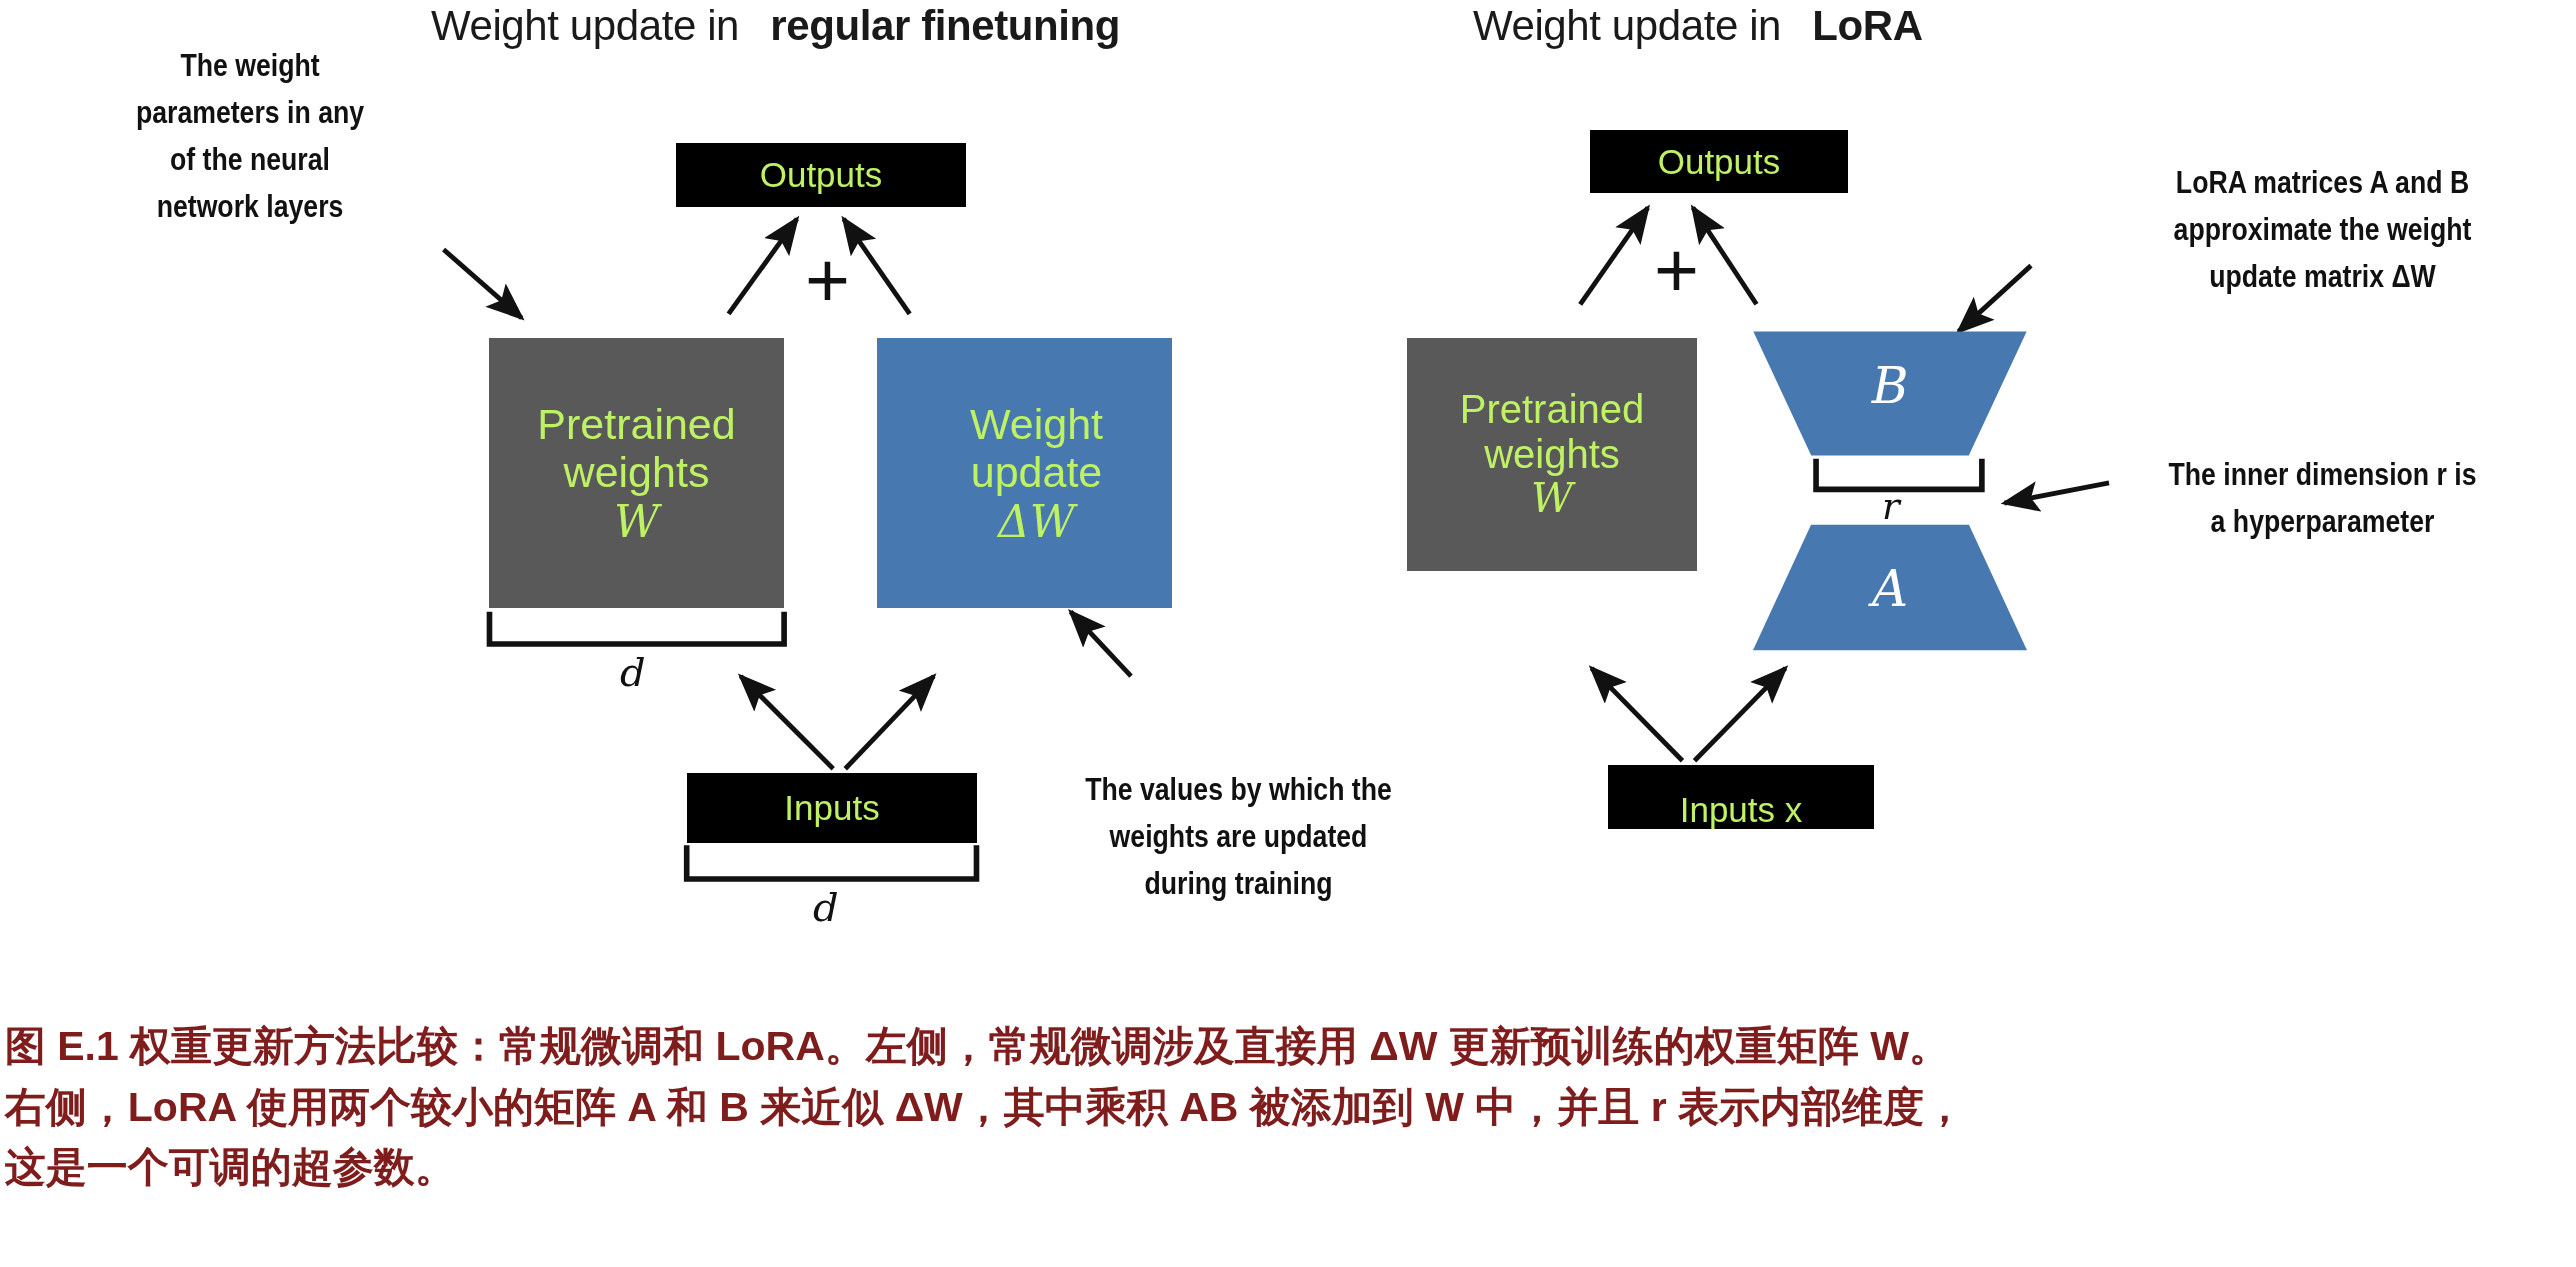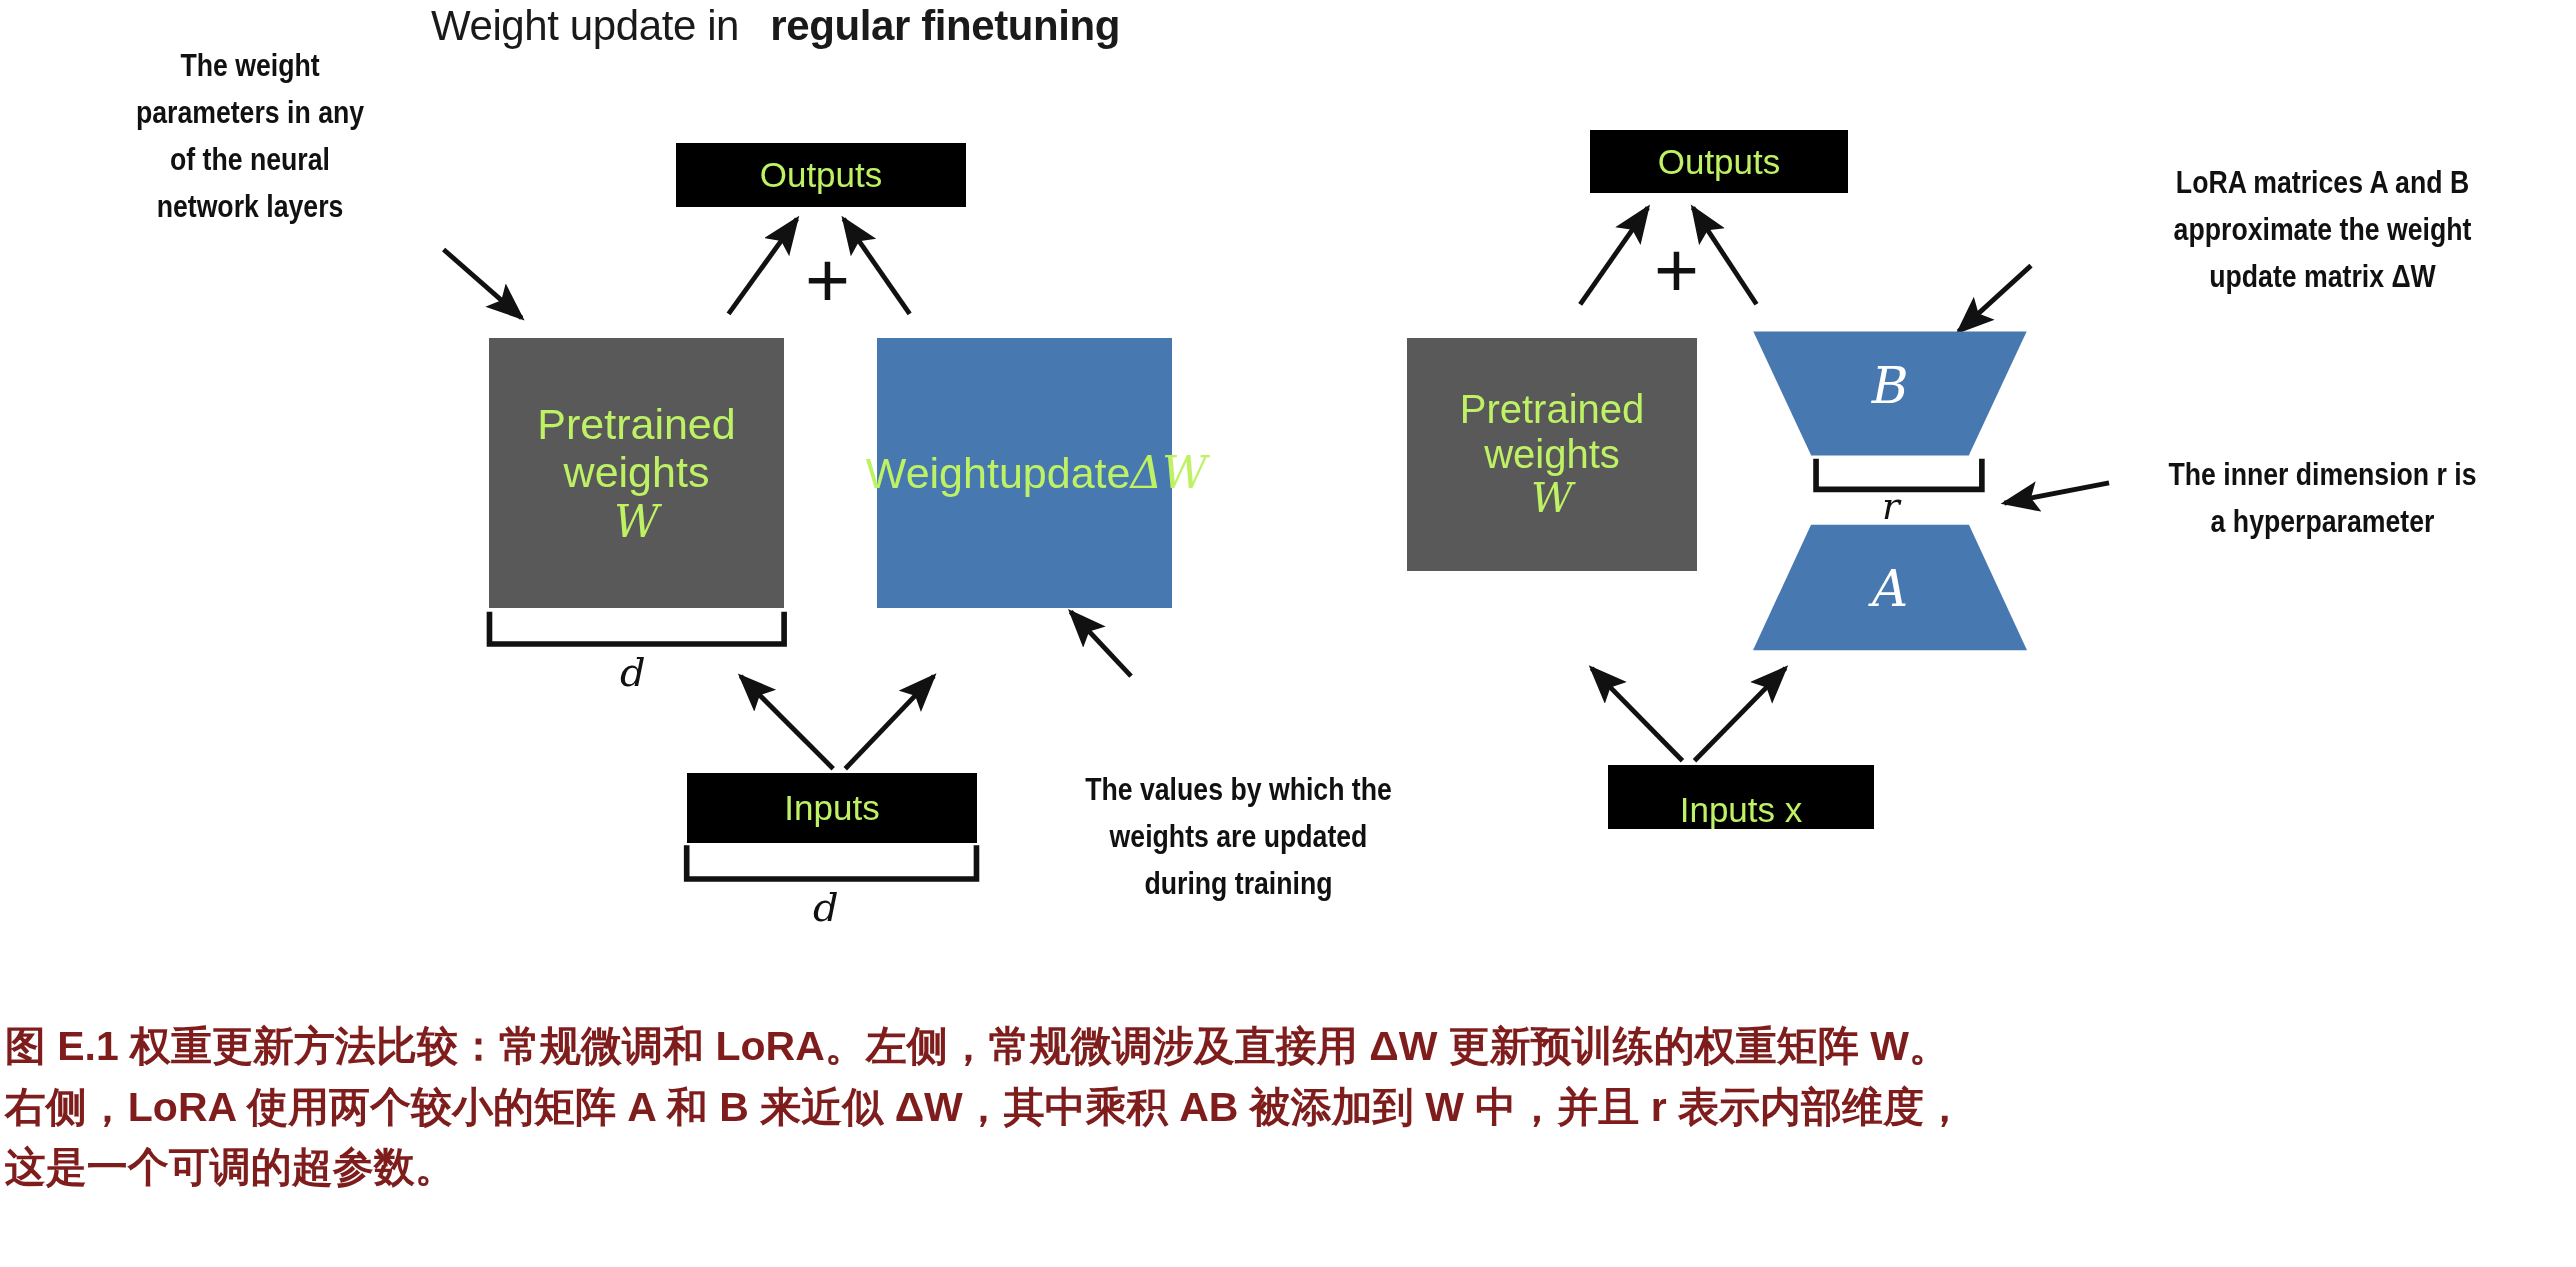--- a/index.html
+++ b/index.html
@@ -147,21 +147,21 @@
   <div class="abs plus" style="left:805px;top:242px;">
     <span>+</span>
   </div>
 
   <div class="abs blk blk-gray" style="left:489px;top:338px;width:295px;height:270px;flex-direction:column;">
     <div>Pretrained</div>
     <div>weights</div>
     <div class="mathit">W</div>
   </div>
 
-  <div class="abs blk blk-blue" style="left:877px;top:338px;width:295px;height:270px;flex-direction:row;padding-left:24px;">
+  <div class="abs blk blk-blue" style="left:877px;top:338px;width:295px;height:270px;flex-direction:column;padding-left:24px;">
     <div>Weight</div>
     <div>update</div>
     <div class="mathit">ΔW</div>
   </div>
 
   <div class="abs mlabel" style="left:620px;top:649px;font-size:40px;">
     <span>d</span>
   </div>
 
   <div class="abs blk blk-black" style="left:687px;top:773px;width:290px;height:70px;">
@@ -171,20 +171,23 @@
   <div class="abs mlabel" style="left:813px;top:884px;font-size:40px;">
     <span>d</span>
   </div>
 
   <div class="abs note" style="left:1013px;top:766px;width:451px;">
     <div>The values by which the</div>
     <div>weights are updated</div>
     <div>during training</div>
   </div>
 
+  <div class="abs diagram-title" style="left:1473px;top:1.6px;">
+    <span>Weight update in </span><b>LoRA</b>
+  </div>
 
   <div class="abs blk blk-black" style="left:1590px;top:130px;width:258px;height:63px;">
     <span>Outputs</span>
   </div>
 
   <div class="abs plus" style="left:1654px;top:232px;">
     <span>+</span>
   </div>
 
   <div class="abs blk blk-gray" style="left:1407px;top:338px;width:290px;height:233px;flex-direction:column;font-size:40px;">

